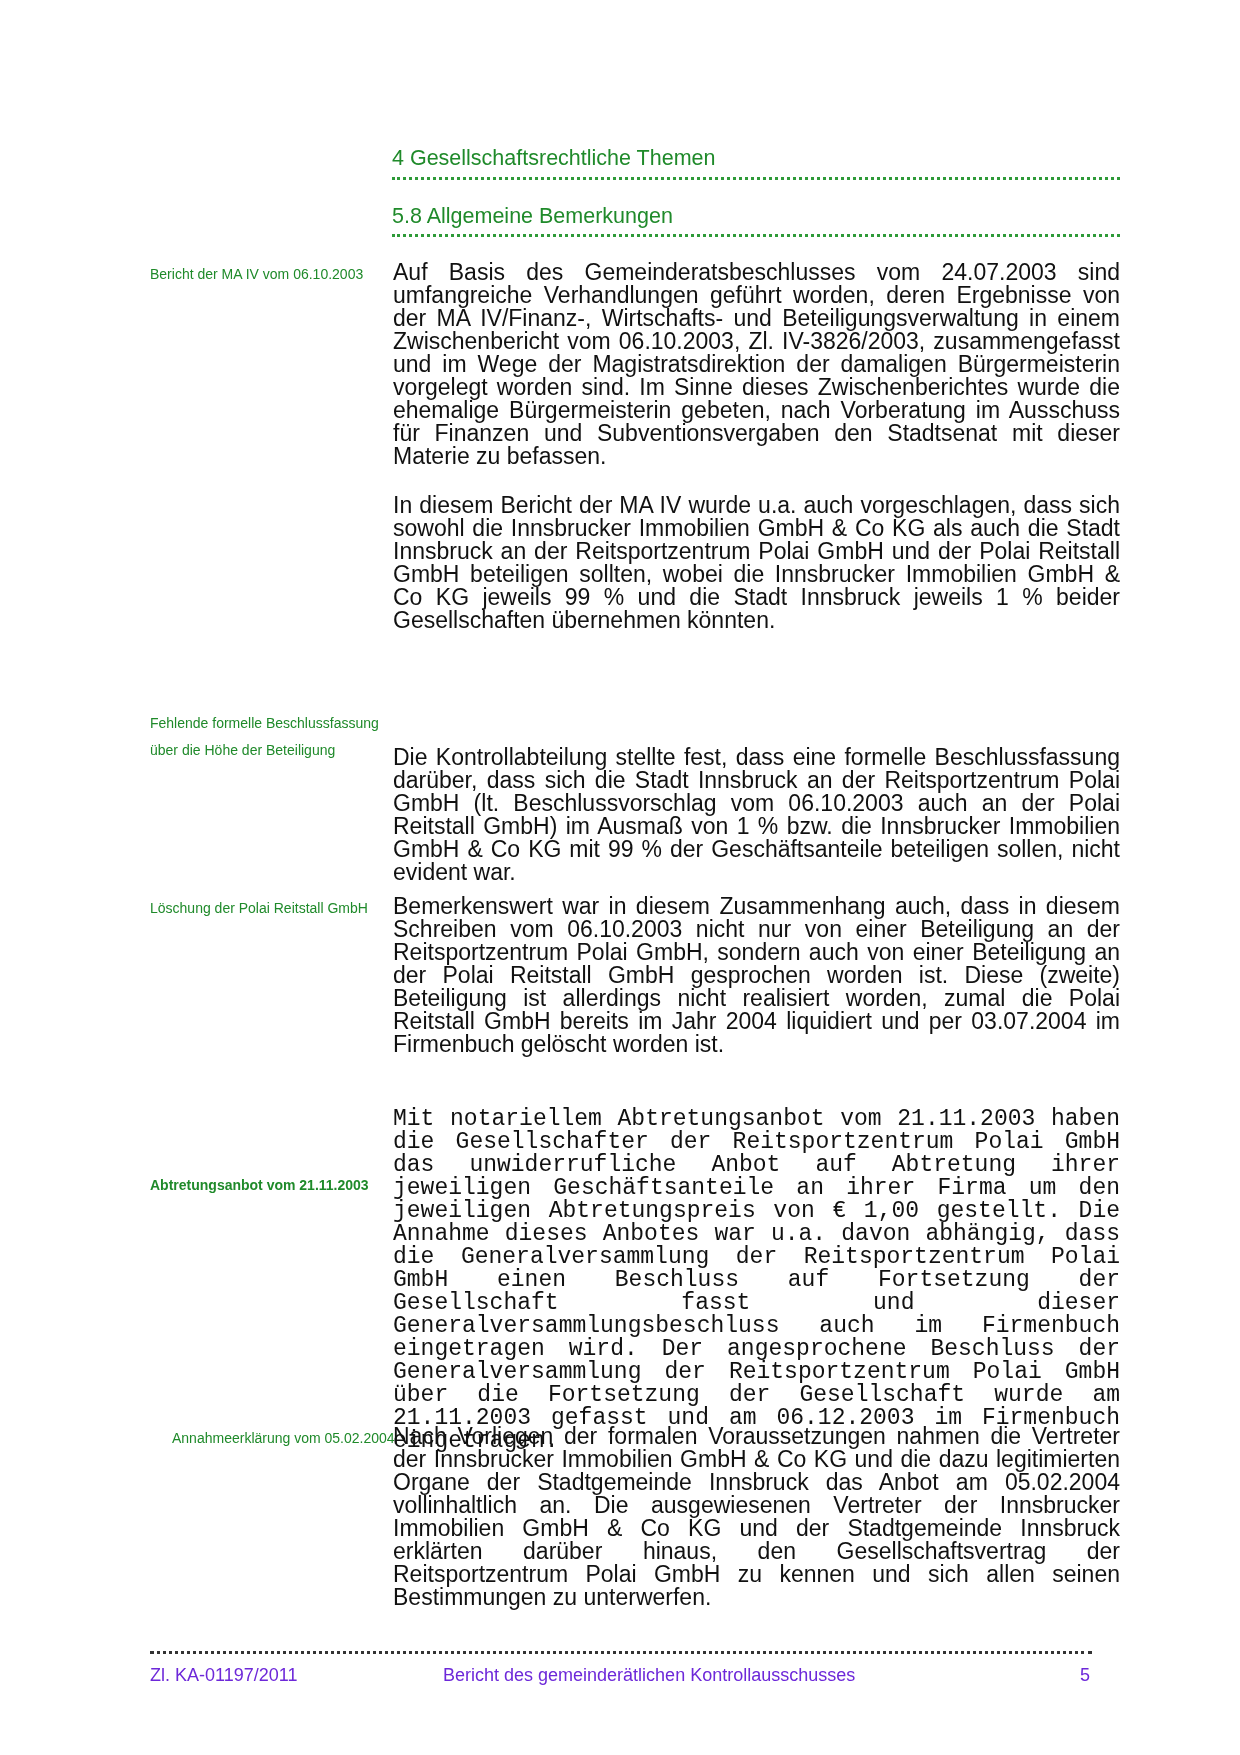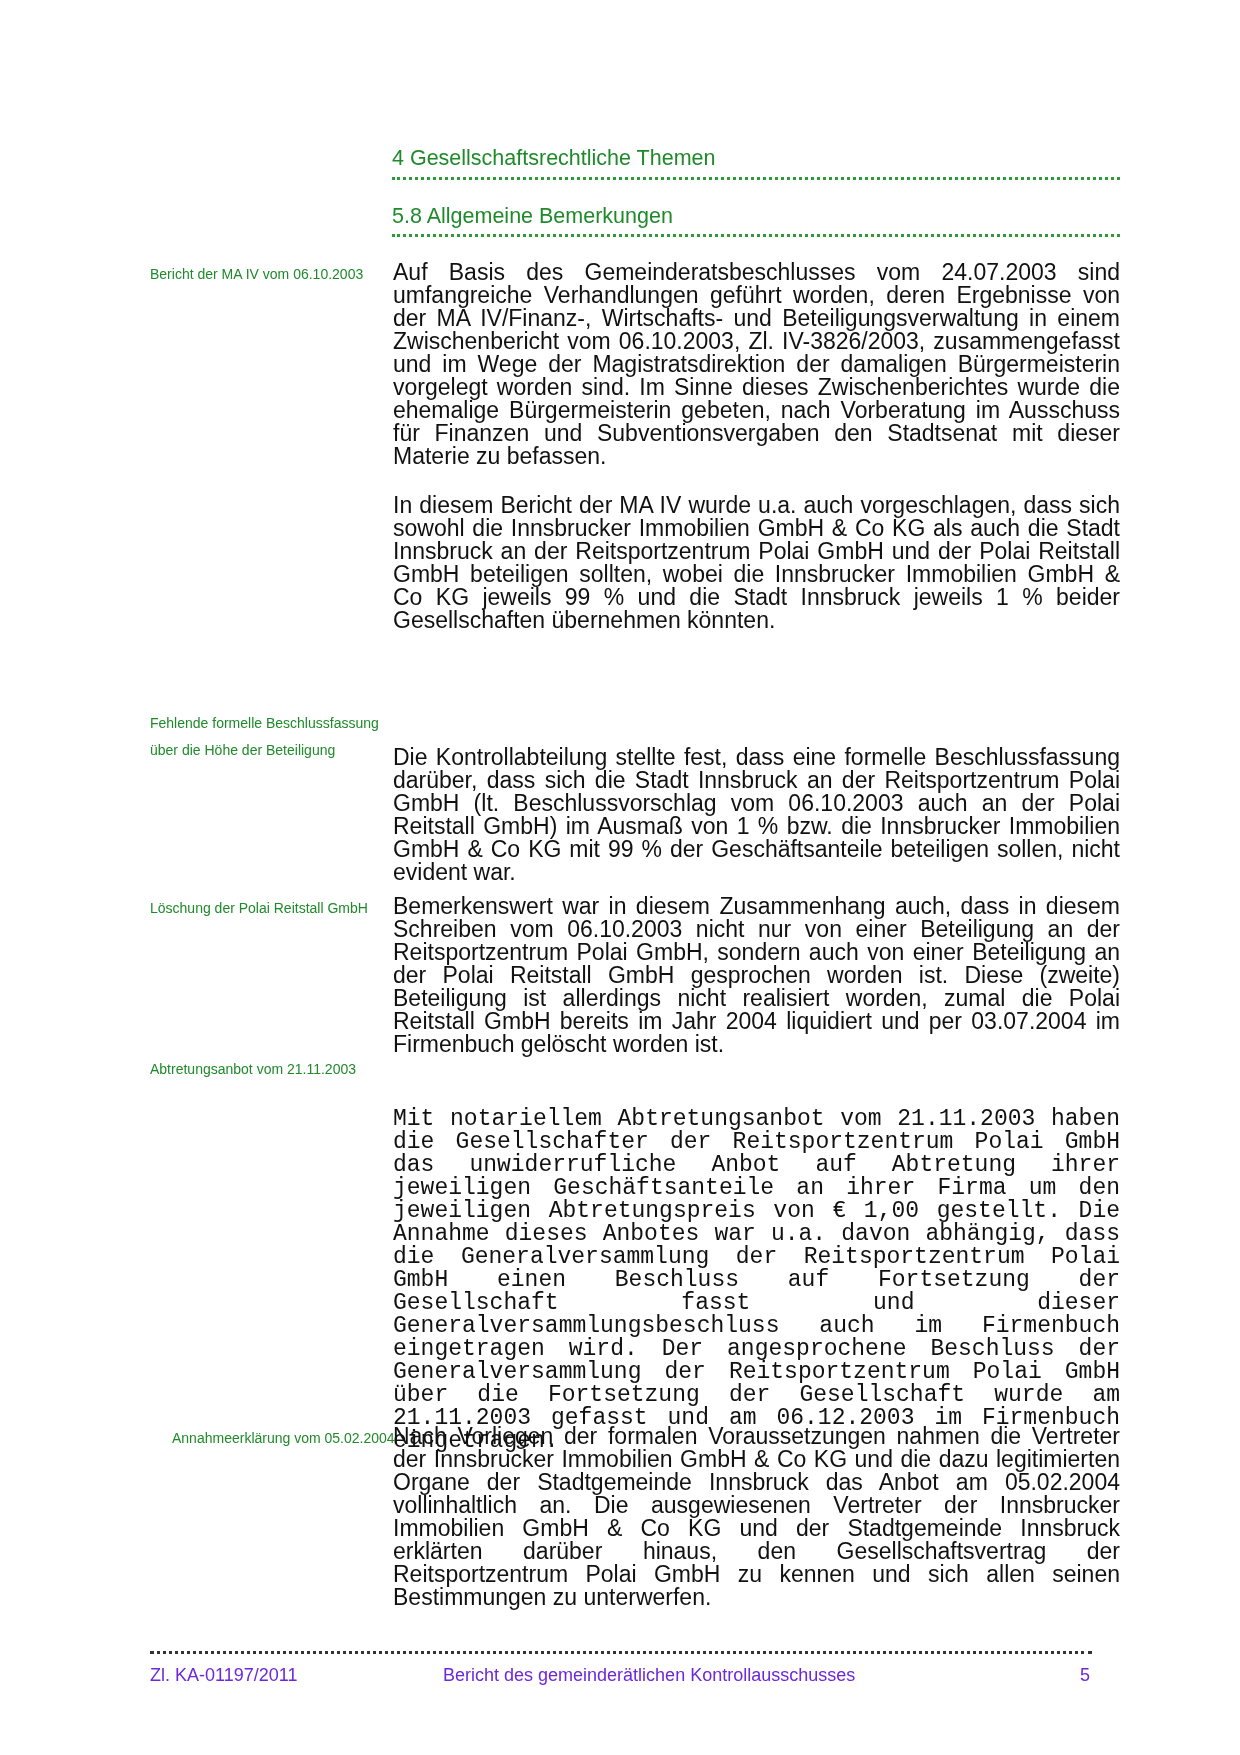--- a/index.html
+++ b/index.html
@@ -35,21 +35,21 @@
 <div class="margin-label" style="top:710px;">Fehlende formelle Beschlussfassung über die Höhe der Beteiligung</div>
 <div class="body-text" style="top:710px;margin-top:36px;">
   <p class="para">Die Kontrollabteilung stellte fest, dass eine formelle Beschlussfassung darüber, dass sich die Stadt Innsbruck an der Reitsportzentrum Polai GmbH (lt. Beschlussvorschlag vom 06.10.2003 auch an der Polai Reitstall GmbH) im Ausmaß von 1 % bzw. die Innsbrucker Immobilien GmbH &amp; Co KG mit 99 % der Geschäftsanteile beteiligen sollen, nicht evident war.</p>
 </div>
 
 <div class="margin-label" style="top:895px;">Löschung der Polai Reitstall GmbH</div>
 <div class="body-text" style="top:895px;">
   <p class="para">Bemerkenswert war in diesem Zusammenhang auch, dass in diesem Schreiben vom 06.10.2003 nicht nur von einer Beteiligung an der Reitsportzentrum Polai GmbH, sondern auch von einer Beteiligung an der Polai Reitstall GmbH gesprochen worden ist. Diese (zweite) Beteiligung ist allerdings nicht realisiert worden, zumal die Polai Reitstall GmbH bereits im Jahr 2004 liquidiert und per 03.07.2004 im Firmenbuch gelöscht worden ist.</p>
 </div>
 
-<div class="margin-label" style="top:1056px;">Abtretungsanbot vom 21.11.2003</div>
+<div class="margin-label" style="top:1172px;font-weight:bold;">Abtretungsanbot vom 21.11.2003</div>
 <div class="body-text" style="top:1108px;font-family:Liberation Mono, monospace;">
   <p class="para">Mit notariellem Abtretungsanbot vom 21.11.2003 haben die Gesellschafter der Reitsportzentrum Polai GmbH das unwiderrufliche Anbot auf Abtretung ihrer jeweiligen Geschäftsanteile an ihrer Firma um den jeweiligen Abtretungspreis von € 1,00 gestellt. Die Annahme dieses Anbotes war u.a. davon abhängig, dass die Generalversammlung der Reitsportzentrum Polai GmbH einen Beschluss auf Fortsetzung der Gesellschaft fasst und dieser Generalversammlungsbeschluss auch im Firmenbuch eingetragen wird. Der angesprochene Beschluss der Generalversammlung der Reitsportzentrum Polai GmbH über die Fortsetzung der Gesellschaft wurde am 21.11.2003 gefasst und am 06.12.2003 im Firmenbuch eingetragen.</p>
 </div>
 
 <div class="margin-label" style="top:1425px;margin-left:22px;">Annahmeerklärung vom 05.02.2004</div>
 <div class="body-text" style="top:1425px;">
   <p class="para">Nach Vorliegen der formalen Voraussetzungen nahmen die Vertreter der Innsbrucker Immobilien GmbH &amp; Co KG und die dazu legitimierten Organe der Stadtgemeinde Innsbruck das Anbot am 05.02.2004 vollinhaltlich an. Die ausgewiesenen Vertreter der Innsbrucker Immobilien GmbH &amp; Co KG und der Stadtgemeinde Innsbruck erklärten darüber hinaus, den Gesellschaftsvertrag der Reitsportzentrum Polai GmbH zu kennen und sich allen seinen Bestimmungen zu unterwerfen.</p>
 </div>
 
 <div class="footer-rule"></div>

